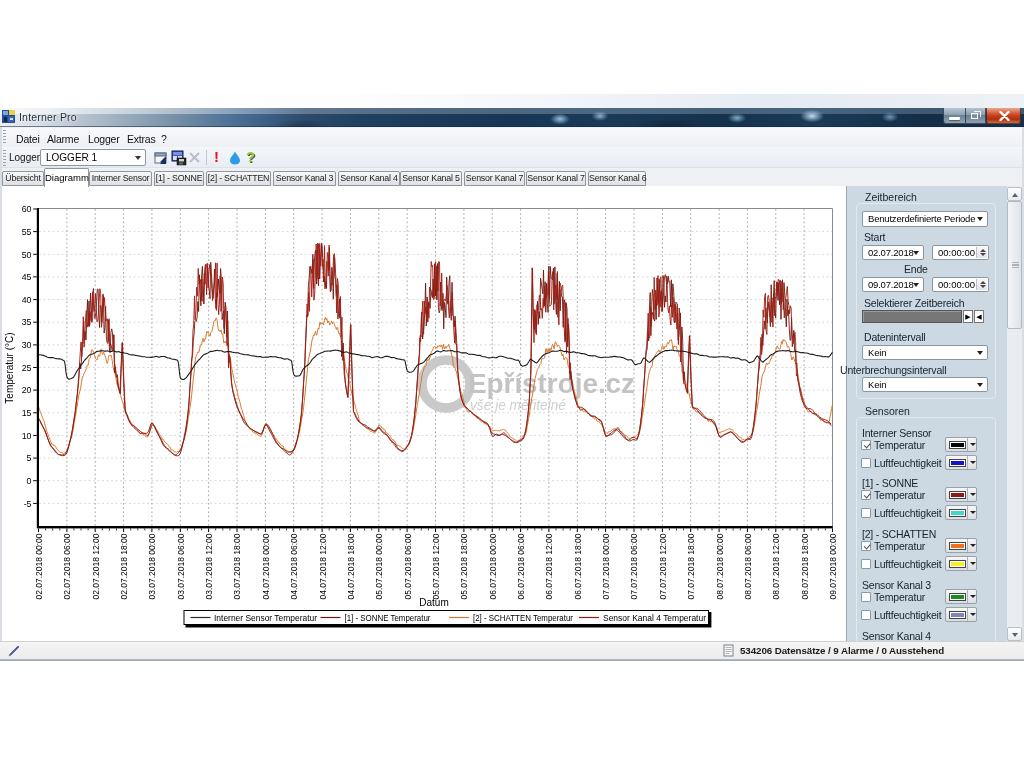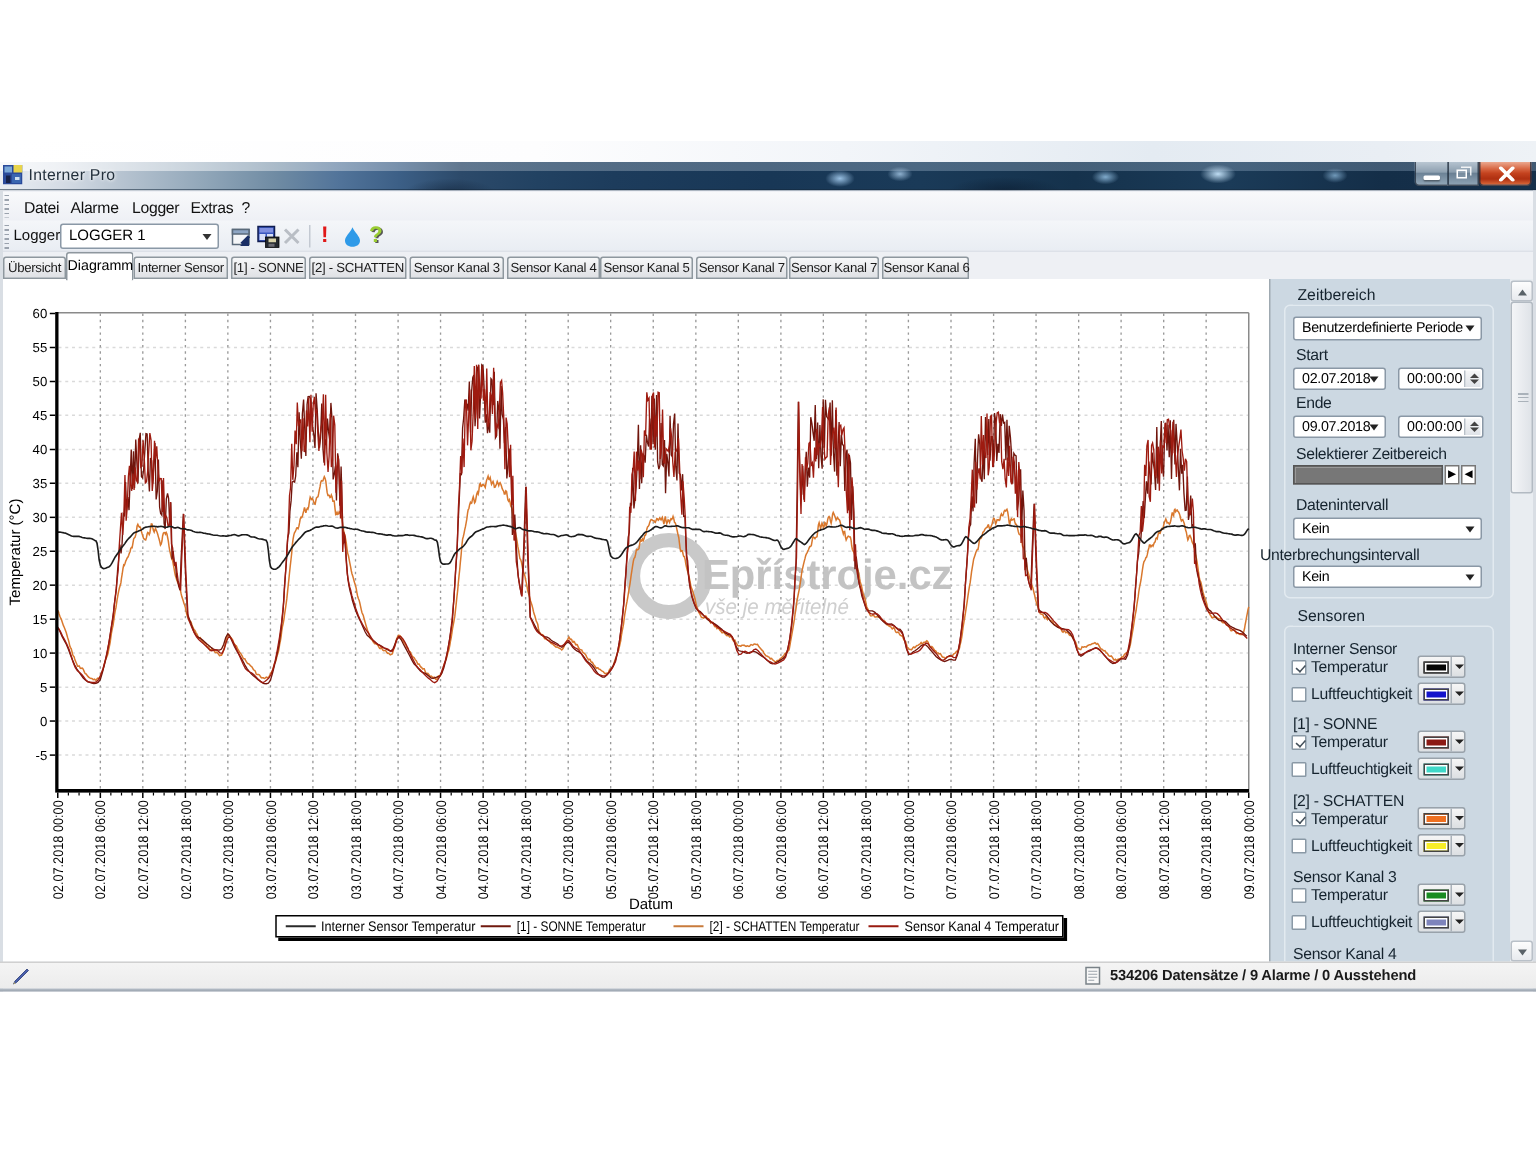--- a/index.html
+++ b/index.html
@@ -450,21 +450,21 @@
     </div>
   <div class="plabel" style="left:864px; top:231px;">Start</div>
   <div class="pcombo" style="left:862px; top:245px; width:62px; height:15px;">
       <span>02.07.2018</span>
       <div class="arr"></div>
     </div>
   <div class="spinbox" style="left:932px; top:245px; width:57px; height:15px;">
       <span>00:00:00</span>
       <div class="spinner"></div>
     </div>
-  <div class="plabel" style="left:864px; top:263px;">Ende</div>
+  <div class="plabel" style="left:904px; top:263px;">Ende</div>
   <div class="pcombo" style="left:862px; top:277px; width:62px; height:15px;">
       <span>09.07.2018</span>
       <div class="arr"></div>
     </div>
   <div class="spinbox" style="left:932px; top:277px; width:57px; height:15px;">
       <span>00:00:00</span>
       <div class="spinner"></div>
     </div>
   <div class="plabel" style="left:864px; top:297px;">Selektierer Zeitbereich</div>
   <div class="abs" style="left:862px; top:310px; width:100px; height:13px; background:#777; border:1px solid #555; box-shadow:inset 1px 1px 0 #999;"></div>

